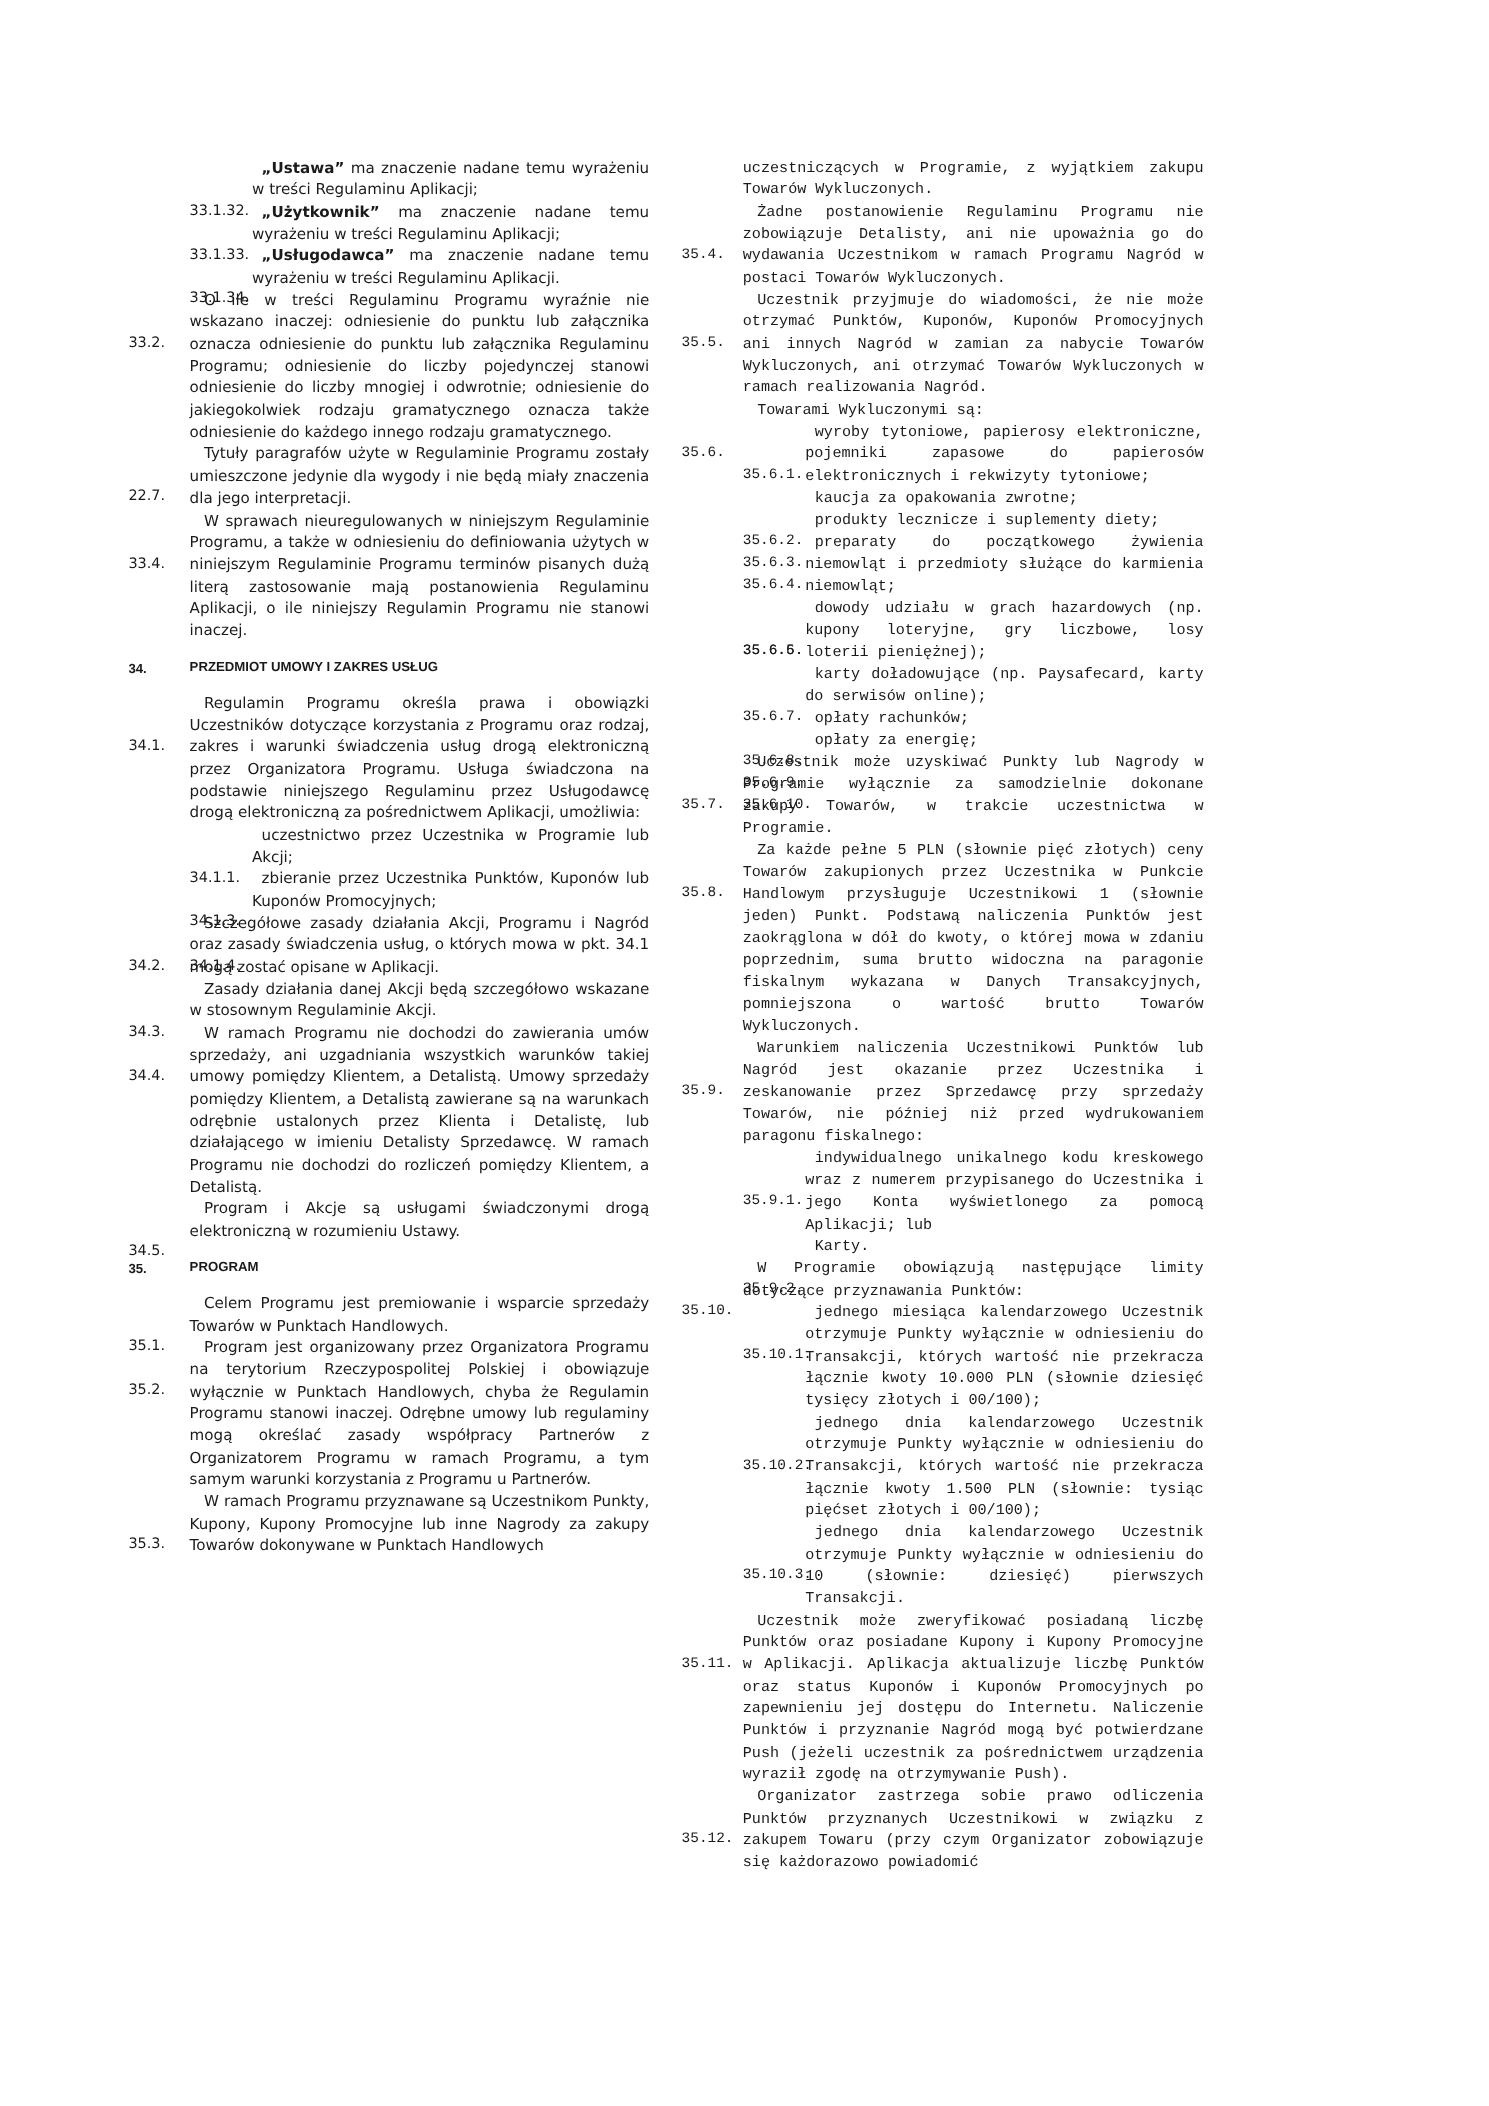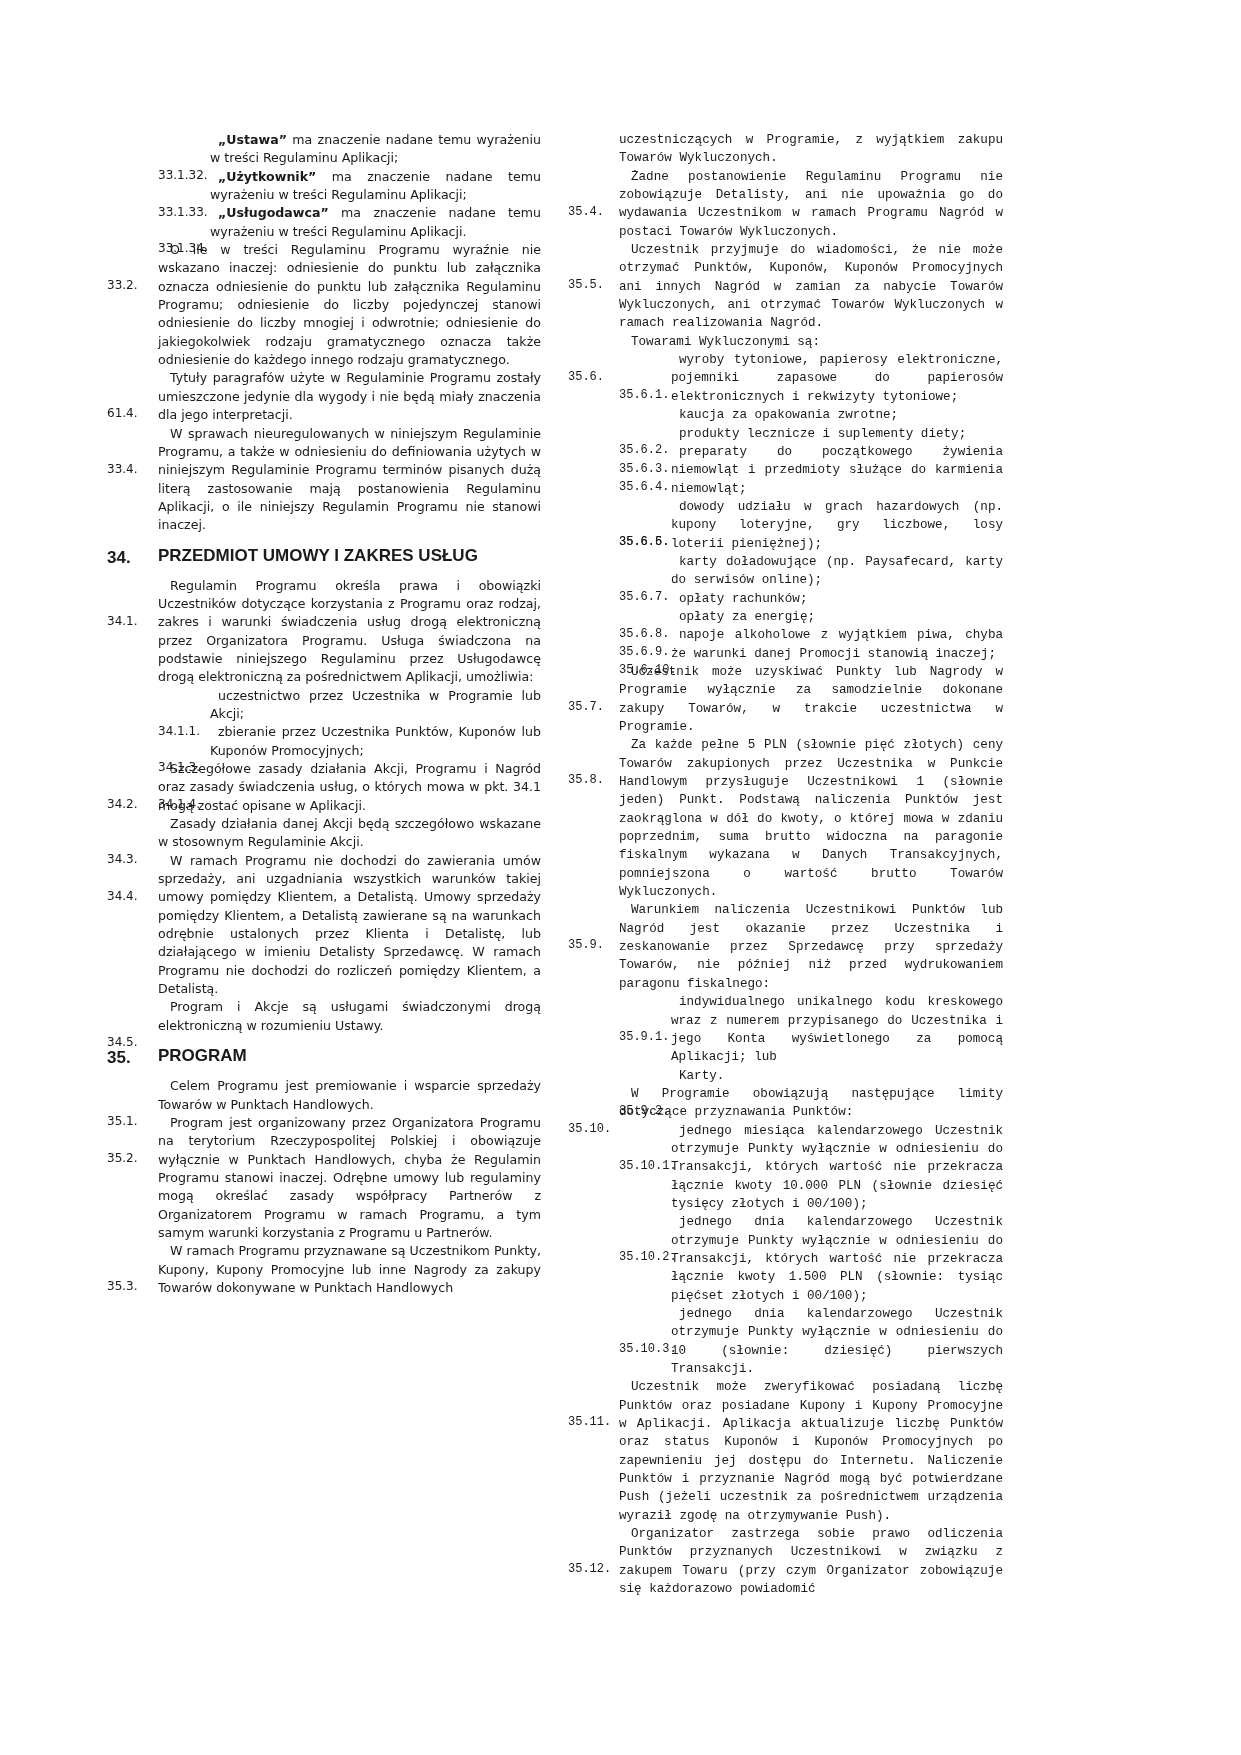--- a/index.html
+++ b/index.html
@@ -9,21 +9,21 @@
     #left-col { left: 107px; width: 434px; }
     #right-col { left: 568px; width: 435px; font-family: Liberation Mono, monospace; }
     .item { position: relative; }
     .item .num { position: absolute; left: 0; top: 0; white-space: nowrap; font-size: 12px; margin-top: 35px; }
     .item .txt { display: block; text-align: justify; text-indent: 12px; }
     .lvl1 { padding-left: 51px; }
     .lvl2 { padding-left: 103px; }
     .lvl2 .num { left: 51px; }
     .lvl2 .txt { text-indent: 8px; }
     .heading { position: relative; padding-left: 51px; font-family: "Liberation Sans", sans-serif;
-      font-weight: bold; font-size: 17px; margin: 12px 0 12px 0; line-height: 18px; }
+      font-weight: bold; font-size: 11px; margin: 12px 0 12px 0; line-height: 18px; }
     .heading .num { position: absolute; left: 0; top: 2px; font-weight: bold; }
     b { font-weight: bold; }
   </style>
 </head>
 <body>
 
 <div id="left-col" class="col">
     <div class="item lvl2">
       <span class="num">33.1.32.</span>
       <span class="txt"><b>„Ustawa”</b><span> ma znaczenie nadane temu wyrażeniu w treści Regulaminu Aplikacji;</span></span>
@@ -34,21 +34,21 @@
     </div>
     <div class="item lvl2">
       <span class="num">33.1.34.</span>
       <span class="txt"><b>„Usługodawca”</b><span> ma znaczenie nadane temu wyrażeniu w treści Regulaminu Aplikacji.</span></span>
     </div>
     <div class="item lvl1">
       <span class="num">33.2.</span>
       <span class="txt"><span>O ile w treści Regulaminu Programu wyraźnie nie wskazano inaczej: odniesienie do punktu lub załącznika oznacza odniesienie do punktu lub załącznika Regulaminu Programu; odniesienie do liczby pojedynczej stanowi odniesienie do liczby mnogiej i odwrotnie; odniesienie do jakiegokolwiek rodzaju gramatycznego oznacza także odniesienie do każdego innego rodzaju gramatycznego.</span></span>
     </div>
     <div class="item lvl1">
-      <span class="num">61.4.</span>
+      <span class="num">22.7.</span>
       <span class="txt"><span>Tytuły paragrafów użyte w Regulaminie Programu zostały umieszczone jedynie dla wygody i nie będą miały znaczenia dla jego interpretacji.</span></span>
     </div>
     <div class="item lvl1">
       <span class="num">33.4.</span>
       <span class="txt"><span>W sprawach nieuregulowanych w niniejszym Regulaminie Programu, a także w odniesieniu do definiowania użytych w niniejszym Regulaminie Programu terminów pisanych dużą literą zastosowanie mają postanowienia Regulaminu Aplikacji, o ile niniejszy Regulamin Programu nie stanowi inaczej.</span></span>
     </div>
     <div class="heading"><span class="num">34.</span><span>PRZEDMIOT UMOWY I ZAKRES USŁUG</span></div>
     <div class="item lvl1">
       <span class="num">34.1.</span>
       <span class="txt"><span>Regulamin Programu określa prawa i obowiązki Uczestników dotyczące korzystania z Programu oraz rodzaj, zakres i warunki świadczenia usług drogą elektroniczną przez Organizatora Programu. Usługa świadczona na podstawie niniejszego Regulaminu przez Usługodawcę drogą elektroniczną za pośrednictwem Aplikacji, umożliwia:</span></span>
@@ -140,21 +140,20 @@
     <div class="item lvl2">
       <span class="num">35.6.8.</span>
       <span class="txt"><span>opłaty rachunków;</span></span>
     </div>
     <div class="item lvl2">
       <span class="num">35.6.9.</span>
       <span class="txt"><span>opłaty za energię;</span></span>
     </div>
     <div class="item lvl2">
       <span class="num">35.6.10.</span>
-      <span class="txt"><span>napoje alkoholowe z wyjątkiem piwa, chyba że warunki danej Promocji stanowią inaczej;</span></span>
     </div>
     <div class="item lvl1">
       <span class="num">35.7.</span>
       <span class="txt"><span>Uczestnik może uzyskiwać Punkty lub Nagrody w Programie wyłącznie za samodzielnie dokonane zakupy Towarów, w trakcie uczestnictwa w Programie.</span></span>
     </div>
     <div class="item lvl1">
       <span class="num">35.8.</span>
       <span class="txt"><span>Za każde pełne 5 PLN (słownie pięć złotych) ceny Towarów zakupionych przez Uczestnika w Punkcie Handlowym przysługuje Uczestnikowi 1 (słownie jeden) Punkt. Podstawą naliczenia Punktów jest zaokrąglona w dół do kwoty, o której mowa w zdaniu poprzednim, suma brutto widoczna na paragonie fiskalnym wykazana w Danych Transakcyjnych, pomniejszona o wartość brutto Towarów Wykluczonych.</span></span>
     </div>
     <div class="item lvl1">

